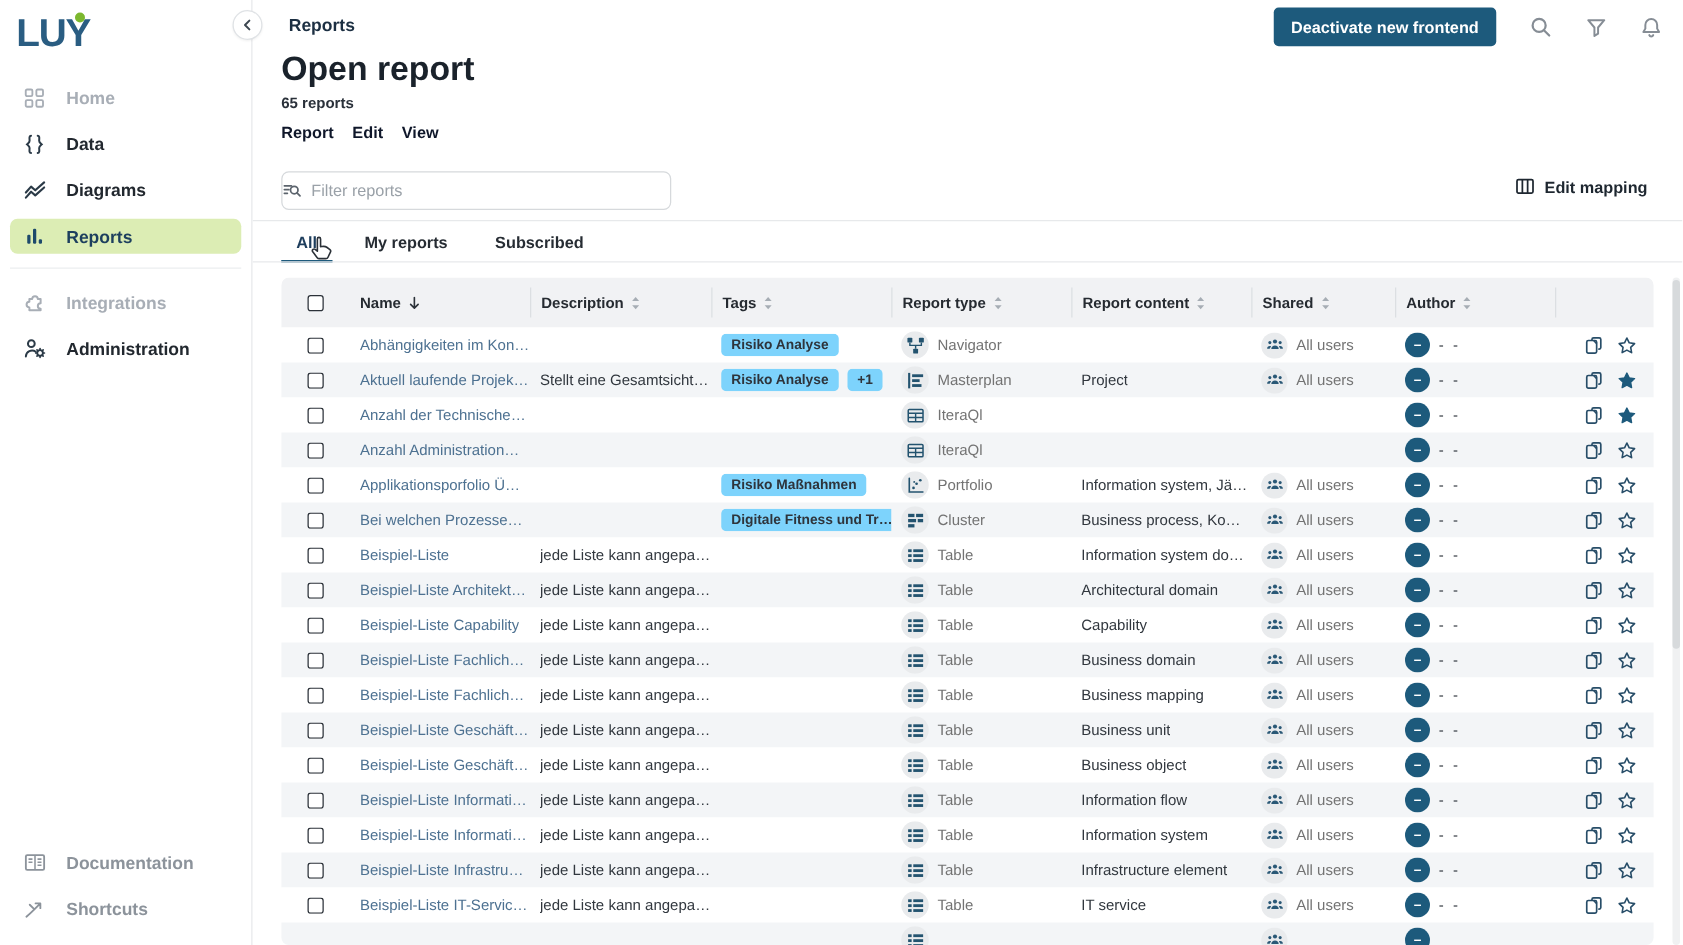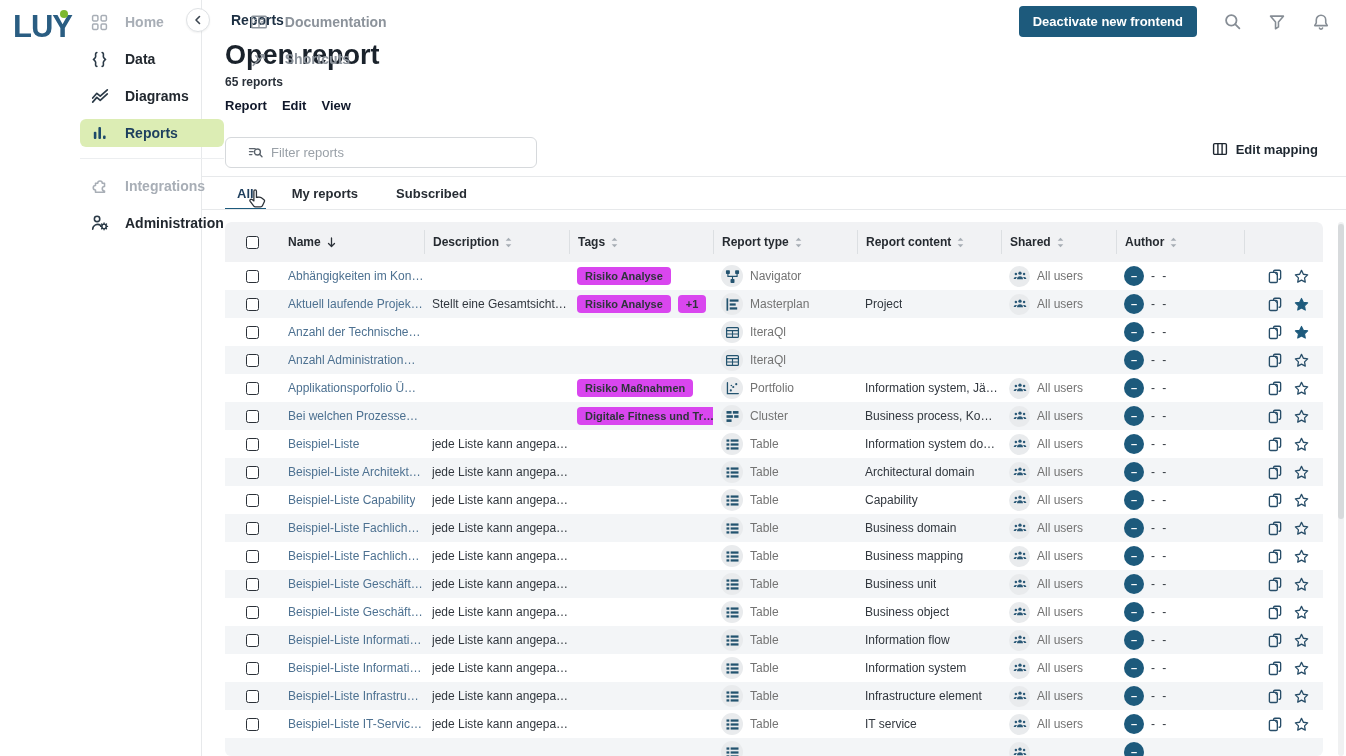--- a/index.html
+++ b/index.html
@@ -8,21 +8,21 @@
     font-family:"Liberation Sans", sans-serif;
     background:#fff; color:#23292f; overflow:hidden; position:relative;
     -webkit-font-smoothing:antialiased;
   }
   .icon svg { display:block; }
 
   
   #sidebar {
     position:absolute; left:0; top:0; bottom:0; width:202px;
     background:#fff; border-right:1px solid #e7e9eb;
-    display:flex; flex-direction:row; z-index:2;
+    display:flex; flex-direction:column; z-index:2;
   }
   .logo-wrap { padding:10px 0 6px 13px; position:relative; height:56px; }
   .logo-text { font-size:31px; font-weight:800; letter-spacing:-1px; color:#2a5d82; line-height:1.1; }
   .logo-dot { position:absolute; left:60px; top:10px; width:8px; height:8px; border-radius:50%; background:#7cb82f; }
   .nav { margin-top:8px; }
   .nav-item {
     height:28px; margin:0 8px 9px; padding-left:10px; border-radius:6px;
     display:flex; align-items:center; gap:16px; font-size:14px; font-weight:600;
     color:#22282f; cursor:pointer;
   }
@@ -65,21 +65,21 @@
 
   
   #content { position:absolute; left:202px; right:0; top:40px; bottom:0; }
   #page-title { position:absolute; left:23px; top:0px; font-size:27px; font-weight:800; color:#1a222b; }
   #report-count { position:absolute; left:23px; top:35px; font-size:12px; font-weight:700; color:#2a313a; }
   #menubar { position:absolute; left:23px; top:58px; display:flex; gap:15px; }
   .menu-item { font-size:13px; font-weight:600; color:#0f172a; cursor:pointer; }
   #filter-box {
     position:absolute; left:23px; top:97px; width:312px; height:31px;
     border:1px solid #d6d9dc; border-radius:6px; display:flex; align-items:center;
-    gap:7px; padding:0 22px; background:#fff;
+    gap:7px; padding:0 0; background:#fff;
   }
   #filter-box input {
     border:none; outline:none; font-family:inherit; font-size:13px; color:#3a4049; width:100%;
   }
   #filter-box input::placeholder { color:#9aa1a8; }
   #edit-columns-btn {
     position:absolute; right:28px; top:101px; display:flex; align-items:center; gap:8px;
     font-size:13px; font-weight:700; color:#1e2730; cursor:pointer;
   }
   #toolbar-divider { position:absolute; left:0; right:0; top:136px; height:1px; background:#e7e9eb; }
@@ -108,21 +108,21 @@
   .trow { height:28px; background:#fff; }
   .trow.alt { background:#f3f5f7; }
   .td { padding-left:8px; display:flex; align-items:center; gap:7px; overflow:hidden; white-space:nowrap; }
   .td.cbcell { justify-content:center; padding-left:0; }
   .cb {
     width:13px; height:13px; border:1.6px solid #2b3138; border-radius:2.5px; background:#fff; cursor:pointer;
   }
   .name-link { color:#4d7191; cursor:pointer; text-overflow:ellipsis; overflow:hidden; }
   .desc-text, .content-text { color:#31373e; text-overflow:ellipsis; overflow:hidden; }
   .tag-pill {
-    background:#d946ef; border-radius:4px; padding:3px 8px; font-size:11px; font-weight:700; color:#2e343b;
+    background:#7dd3fc; border-radius:4px; padding:3px 8px; font-size:11px; font-weight:700; color:#2e343b;
     white-space:nowrap;
   }
   .type-circle, .shared-circle {
     min-width:22px; width:22px; height:22px; border-radius:50%; background:#e9ebed;
     display:flex; align-items:center; justify-content:center; color:#23536f;
   }
   .shared-circle { width:21px; height:21px; min-width:21px; color:#2a5876; }
   .type-label, .shared-label { color:#737373; }
   .author-circle {
     min-width:20px; width:20px; height:20px; border-radius:50%; background:#1d5a7c; color:#fff;

